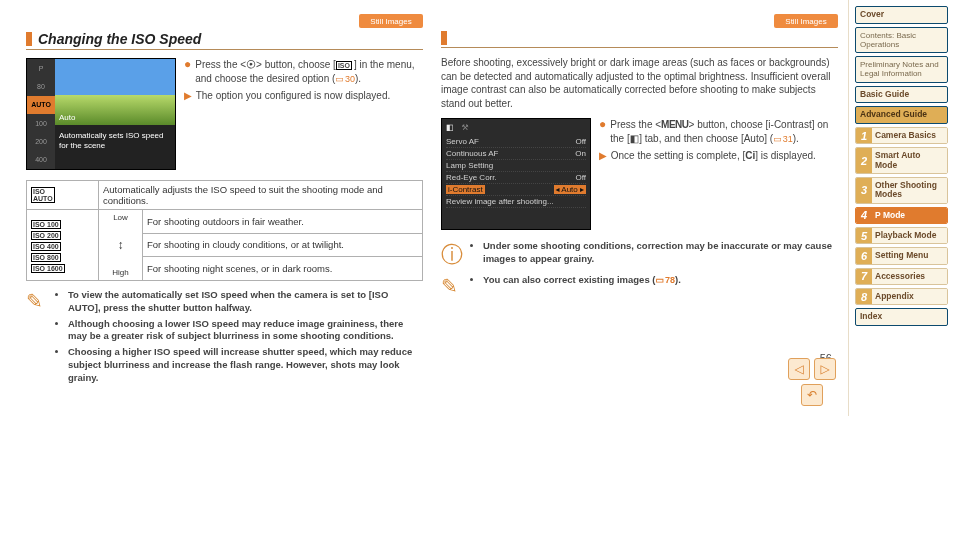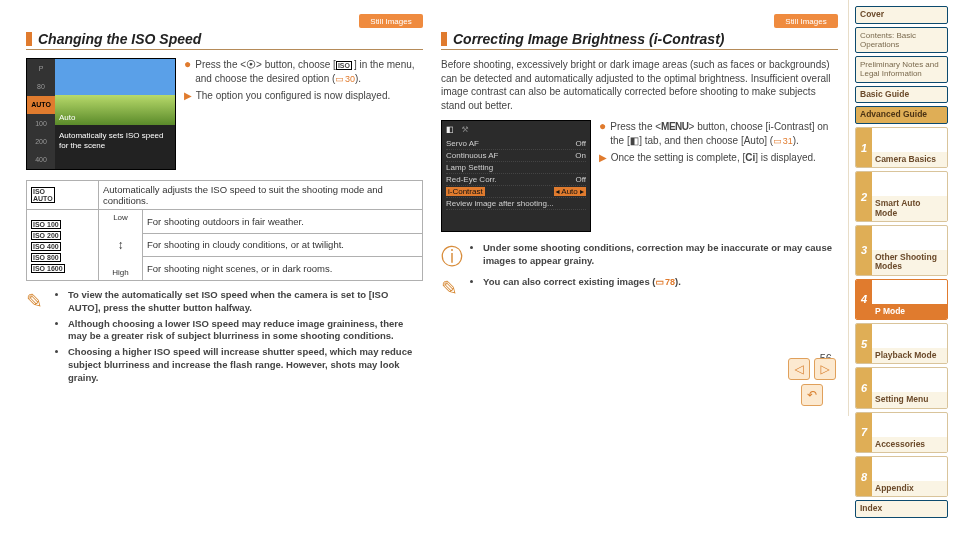--- a/index.html
+++ b/index.html
@@ -41,21 +41,21 @@
 .warn { color:#d88c3a; font-size:22px; }
 .noteblock ul { list-style: disc; margin-left: 14px; }
 .noteblock li { margin-bottom:3px; line-height:1.35;font-weight:bold; }
 .para { font-size:10px; color:#444; line-height:1.35; margin-bottom:8px; }
 .sidebar { width:106px; background:#fff; border-left:1px solid #e8ddc8; padding:6px 6px 0 6px; font-size:8.5px; color:#6b4a2a; }
 .sbox { border:1px solid #0c4a6e; border-radius:2px; margin-bottom:3px; padding:3px 4px; background:#faf4e4; font-weight:bold; cursor:pointer; line-height:1.15; }
 .sbox.small { font-weight:normal; font-size:8px; color:#7a6a4e; }
 .sbox.dark { background:#dfae56; color:#4b3314; }
 .srow { display:flex; border:1px solid #d9c49b; border-radius:2px; margin-bottom:3px; overflow:hidden; cursor:pointer; }
 .srow .num { width:16px; background:#dfae56; color:#fff; font-style:italic; font-weight:bold; display:flex; align-items:center; justify-content:center; font-size:11px; }
-.srow .lbl { flex:1; background:#faf4e4; padding:3px 3px; font-weight:bold; font-size:8.5px; color:#6b4a2a; line-height:1.1;margin-top:24px; }
+.srow .lbl { flex:1; background:#faf4e4; padding:3px 3px; font-weight:bold; font-size:8.5px; color:#6b4a2a; line-height:1.1; }
 .srow.active .num { background:#e07b2e; }
 .srow.active { border-color:#e07b2e; }
 .srow.active .lbl { background:#e07b2e; color:#fff; }
 .footer-nav { position:absolute; right:12px; bottom:10px; display:flex; flex-direction:column; align-items:center; gap:4px; }
 .navbtns { display:flex; gap:4px; }
 .navbtn { width:22px; height:22px; border:1px solid #e0a05b; border-radius:3px; background:#fce9d0; color:#d87f2e; display:flex; align-items:center; justify-content:center; font-size:12px; cursor:pointer; }
 .navbtn.ret { width:22px; height:22px; }
 .pagenum { position:absolute; right:16px; bottom:52px; font-size:11px; color:#444; }
 .menuglyph { font-family: Arial; font-weight:bold; font-size:10px; letter-spacing:-0.5px; }
 </style>
@@ -140,21 +140,20 @@
           </ul>
       </div>
     </div>
 
     <div class="col">
       <div class="hdr-row">
           <div class="still-tag">Still Images</div>
         </div>
       <div class="hdr">
         <div class="bar"></div>
-        <h2>Correcting Image Brightness (i-Contrast)</h2>
       </div>
       <p class="para">Before shooting, excessively bright or dark image areas (such as faces or backgrounds) can be detected and automatically adjusted to the optimal brightness. Insufficient overall image contrast can also be automatically corrected before shooting to make subjects stand out better.</p>
 
       <div class="row1">
         <div class="lcd2">
           <div class="tabs">
               <span class="on">◧</span>
               <span>⚒</span>
             </div>
           <div id="menu-rows">

